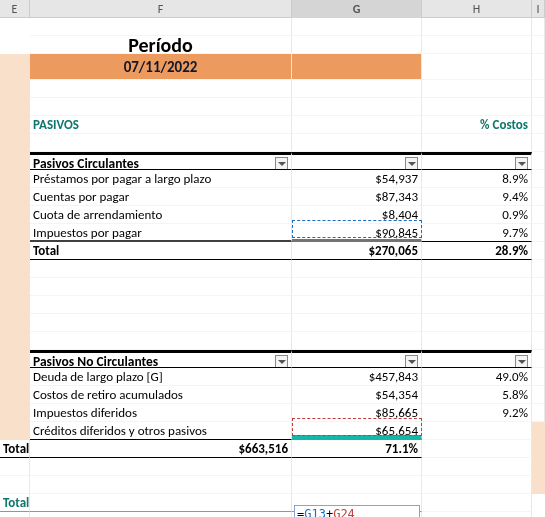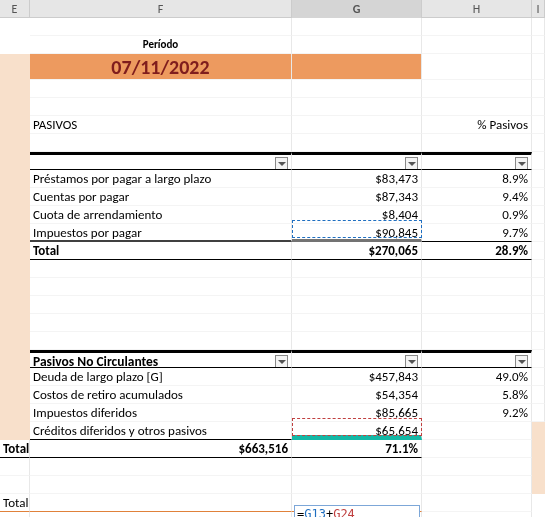--- a/index.html
+++ b/index.html
@@ -33,37 +33,37 @@
   .cell {
     height: 18px;
     line-height: 18px;
     padding: 0 3px;
     white-space: nowrap;
     overflow: hidden;
     border-right: 1px solid #e8e8e8;
     border-bottom: 1px solid #f4f4f4;
   }
   .r { text-align: right; }
-  .orange-text { color: #000000; font-weight: normal; }
+  .orange-text { color: #0f766e; font-weight: bold; }
   .orange-bg { background: #ed9a5f; }
   .peach-bg { background: #f8e0cb; }
   .gridless { border-right: none; border-bottom: none; }
   
 
   .period-label {
     text-align: center;
     font-weight: bold;
-    font-size: 11px;
+    font-size: 20px;
     color: #000;
   }
   .period-value {
     text-align: center;
-    color: #7f1d1d;
+    color: #0f172a;
     font-weight: bold;
-    font-size: 20px;
+    font-size: 15px;
     line-height: 26px;
     height: 26px;
   }
   .section-header {
     font-weight: bold;
     font-size: 13.5px;
     border-bottom: 1.5px solid #000;
   }
   .thick-top { border-top: 3px solid #000; }
   .total-row { font-weight: bold; border-bottom: 1.5px solid #000; }
@@ -160,44 +160,45 @@
     <div class="cell"></div>
   <div class="cell gridless peach-bg"></div>
     <div class="cell"></div>
     <div class="cell"></div>
     <div class="cell"></div>
     <div class="cell"></div>
 
   <div class="cell gridless peach-bg"></div>
   <div class="cell orange-text">PASIVOS</div>
   <div class="cell"></div>
-  <div class="cell orange-text r">% Pasivos</div>
+  <div class="cell orange-text r">% Costos</div>
   <div class="cell"></div>
 
   <div class="cell gridless peach-bg"></div>
     <div class="cell"></div>
     <div class="cell"></div>
     <div class="cell"></div>
     <div class="cell"></div>
 
   <div class="cell gridless peach-bg"></div>
   <div class="cell section-header thick-top">
+    <span>Pasivos Circulantes</span>
     <span class="filter"></span>
   </div>
   <div class="cell section-header thick-top r">
       <span class="filter"></span>
     </div>
   <div class="cell section-header thick-top r">
       <span class="filter"></span>
     </div>
   <div class="cell"></div>
 
   <div class="cell gridless peach-bg"></div>
   <div class="cell">Préstamos por pagar a largo plazo</div>
-  <div class="cell r">$83,473</div>
+  <div class="cell r">$54,937</div>
   <div class="cell r">8.9%</div>
   <div class="cell"></div>
 
   <div class="cell gridless peach-bg"></div>
   <div class="cell">Cuentas por pagar</div>
   <div class="cell r">$87,343</div>
   <div class="cell r">9.4%</div>
   <div class="cell"></div>
 
   <div class="cell gridless peach-bg"></div>

